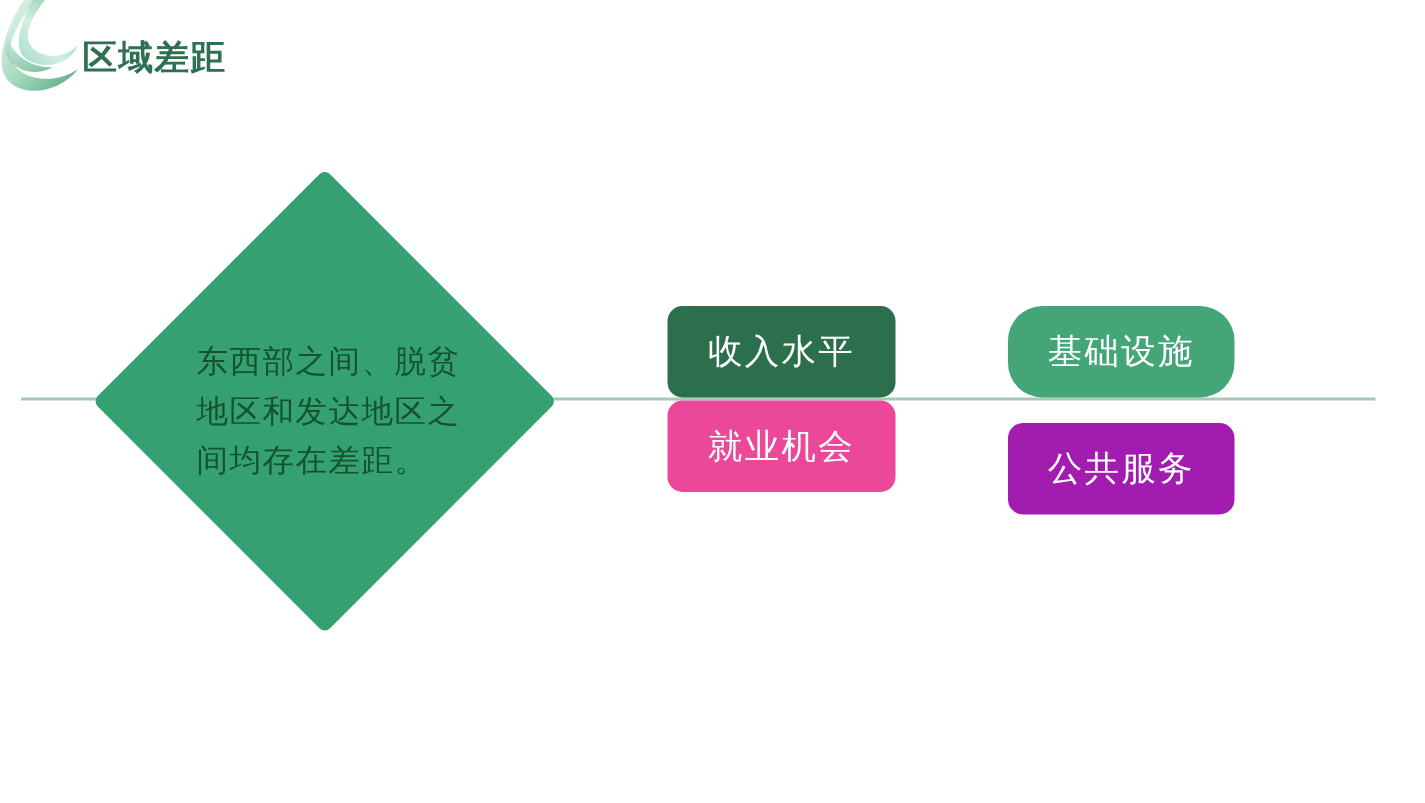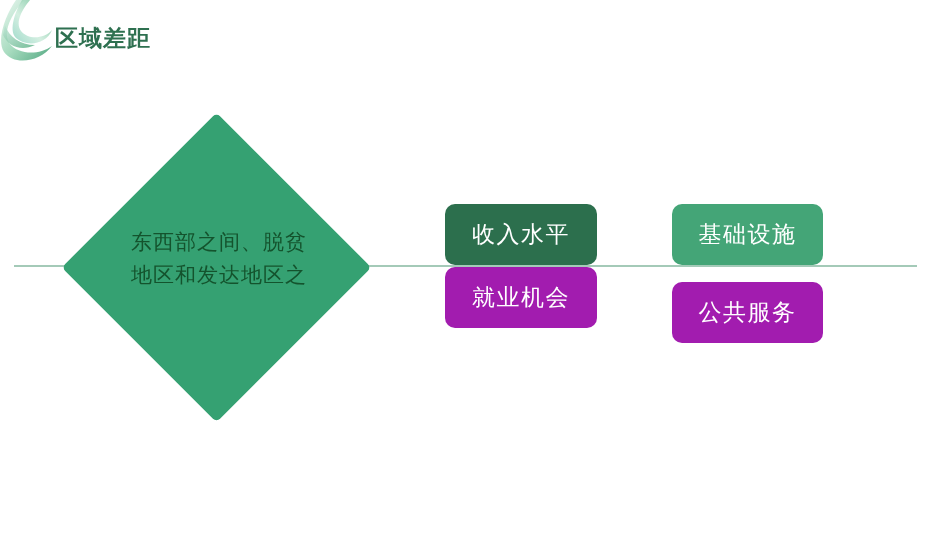--- a/index.html
+++ b/index.html
@@ -83,22 +83,22 @@
     align-items: center;
     justify-content: center;
     color: #ffffff;
     font-size: 23px;
     letter-spacing: 1.5px;
     z-index: 2;
     border: none;
     cursor: default;
   }
   .pill-income   { left: 445px; top: 204px; background: #2c6f4d; }
-  .pill-jobs     { left: 445px; top: 267px; background: #a21caf; }
-  .pill-infra    { left: 672px; top: 204px; background: #44a577; width: 151px; }
+  .pill-jobs     { left: 445px; top: 267px; background: #ec4899; }
+  .pill-infra    { left: 672px; top: 204px; background: #44a577; width: 151px; border-radius: 23px; }
   .pill-services { left: 672px; top: 282px; background: #a21caf; width: 151px; text-align: right; }
 </style>
 </head>
 <body>
 
 <div class="slide">
 
   <svg class="corner-decoration" viewBox="0 0 58 68" aria-hidden="true">
     <defs>
       <linearGradient id="g1" x1="0" y1="0" x2="1" y2="1">
@@ -122,20 +122,21 @@
   </svg>
 
   <h1 class="page-title">区域差距</h1>
 
   <div class="hline"></div>
 
   <div class="diamond"></div>
   <div class="diamond-text">
     <div>东西部之间、脱贫</div>
     <div>地区和发达地区之</div>
+    <div>间均存在差距。</div>
   </div>
 
   <div class="pill pill-income">收入水平</div>
   <div class="pill pill-jobs">就业机会</div>
   <div class="pill pill-infra">基础设施</div>
   <div class="pill pill-services">公共服务</div>
 
 </div>
 
 </body></html>

